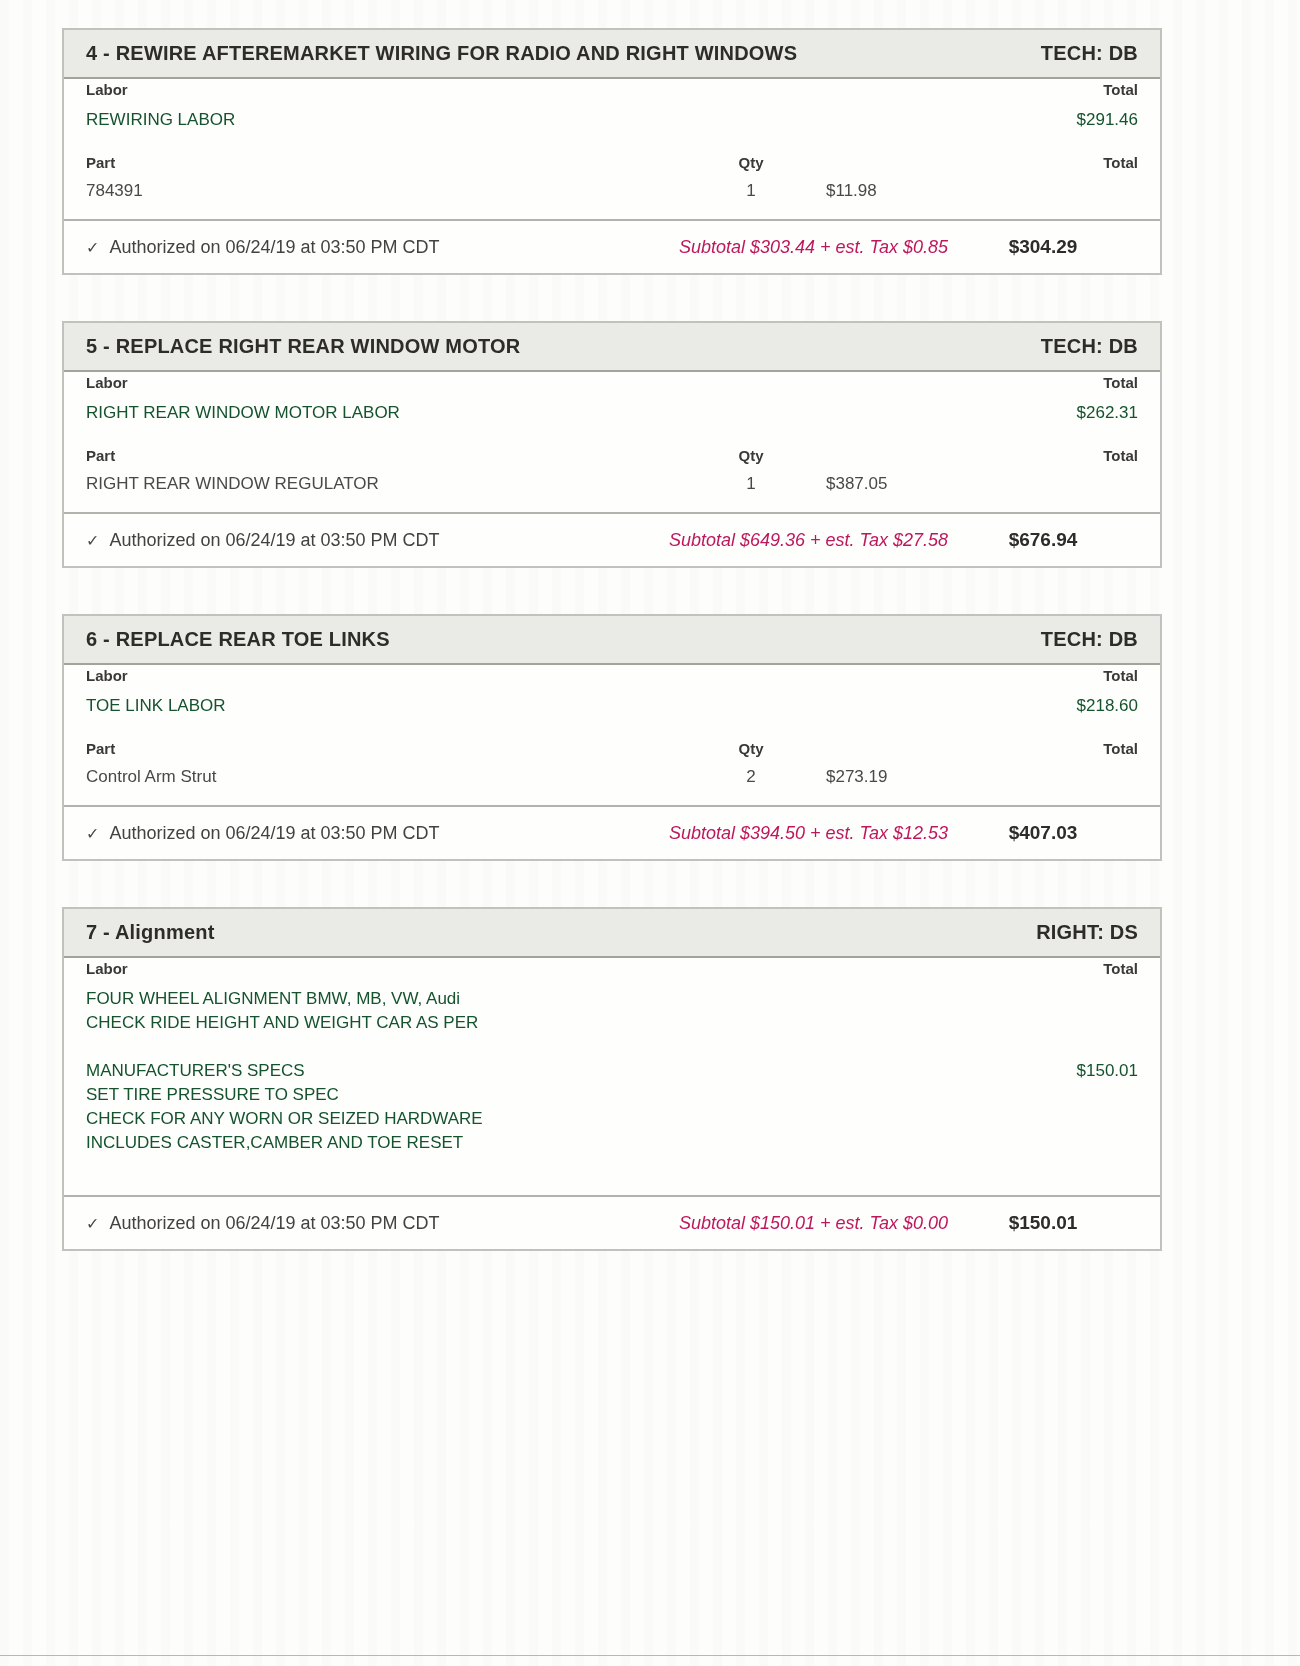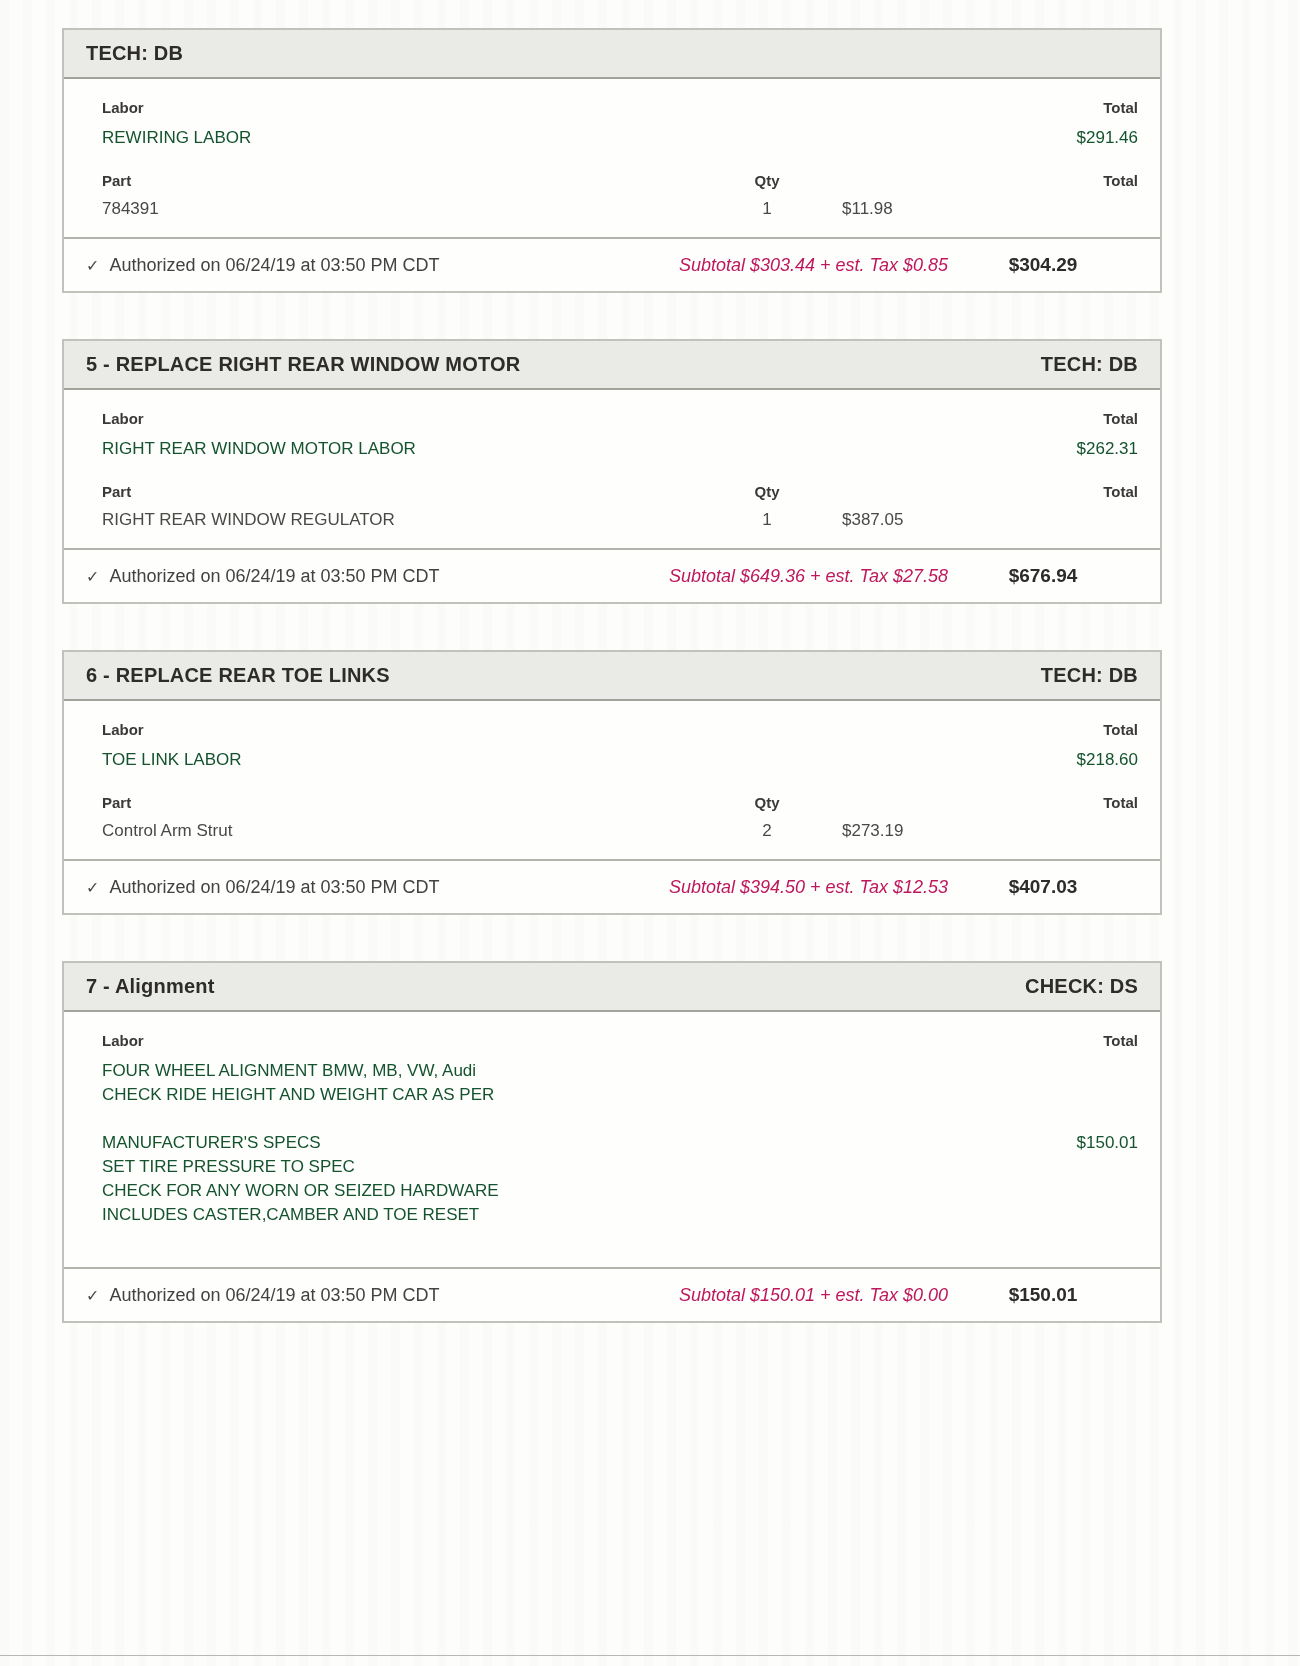--- a/index.html
+++ b/index.html
@@ -34,21 +34,21 @@
     justify-content: space-between;
     align-items: center;
     background: #eaeae6;
     border-bottom: 2px solid #a3a39b;
     padding: 12px 22px;
     font-size: 20px;
     font-weight: bold;
     color: #2d2c2a;
     letter-spacing: 0.2px;
   }
-  .card-body { padding: 20px 22px 18px 22px; margin-left: 16px; }
+  .card-body { padding: 2px 22px 18px 22px; }
   .col-head {
     display: grid;
     grid-template-columns: 590px 150px 1fr;
     font-size: 15px;
     font-weight: bold;
     color: #3a3937;
     margin-bottom: 10px;
   }
   .col-head .qty-cell { text-align: center; }
   .col-head .total-cell { text-align: right; }
@@ -103,20 +103,21 @@
     border-top: 1.5px solid #b8b8b2;
   }
 </style>
 </head>
 <body>
 
 <div class="page">
   <div class="content">
   <section class="card">
     <div class="card-header">
+      <span>4 - REWIRE AFTEREMARKET WIRING FOR RADIO AND RIGHT WINDOWS</span>
       <span>TECH: DB</span>
     </div>
     <div class="card-body">
       <div class="labor-block">
         <div class="col-head">
           <span>Labor</span>
           <span class="qty-cell"></span>
           <span class="total-cell">Total</span>
         </div>
         <div class="items">
@@ -235,21 +236,21 @@
         <span>Authorized on 06/24/19 at 03:50 PM CDT</span>
       </span>
       <span class="subtotal-note">Subtotal $394.50 + est. Tax $12.53</span>
       <span class="grand-total">$407.03</span>
     </div>
   </section>
 
   <section class="card">
     <div class="card-header">
       <span>7 - Alignment</span>
-      <span>CHECK: DS</span>
+      <span>RIGHT: DS</span>
     </div>
     <div class="card-body">
       <div class="labor-block">
         <div class="col-head">
           <span>Labor</span>
           <span class="qty-cell"></span>
           <span class="total-cell">Total</span>
         </div>
         <div class="items">
               <div class="item-row">

